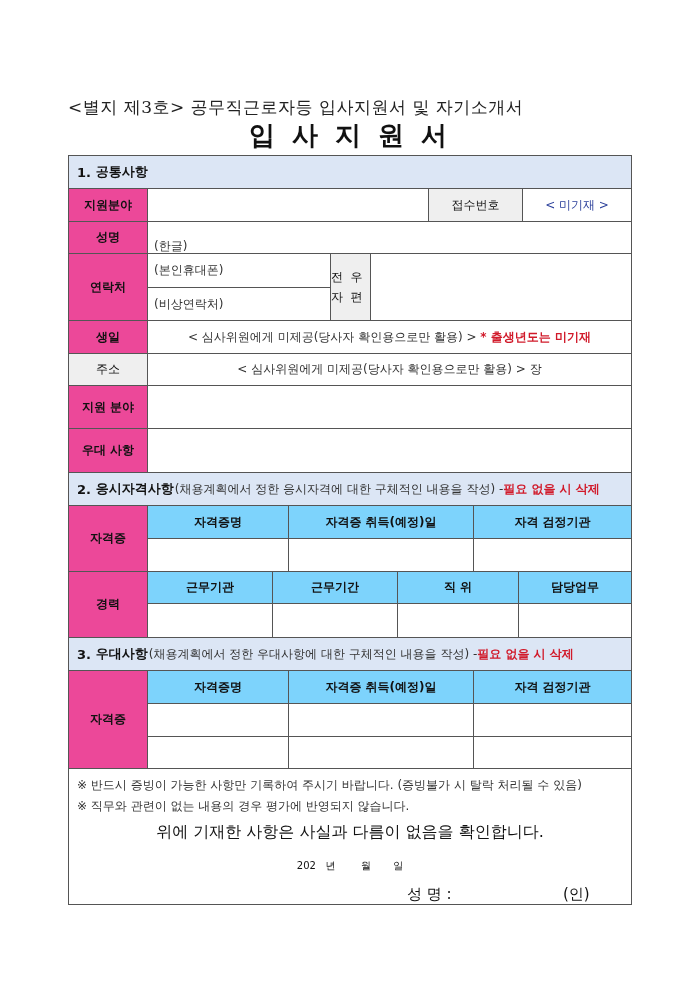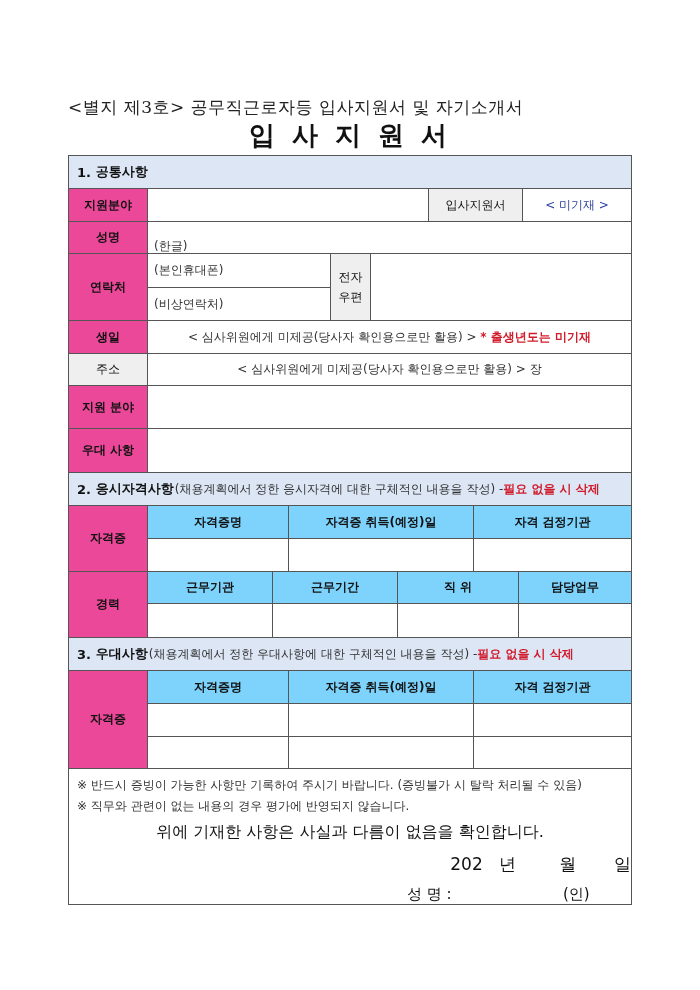--- a/index.html
+++ b/index.html
@@ -12,45 +12,45 @@
   .lbl-n{background:#efefef;}
   .sec{background:#dce6f5;justify-content:flex-start;padding-left:8px;font-size:12px;color:#333;}
   .sec b{font-size:13px;color:#111;margin-right:1px;}
   .red{color:#d11a2a;font-weight:bold;}
   .blue{color:#2a3f9a;}
   .left{justify-content:flex-start;padding-left:6px;color:#333;}
   .hdr{background:#7dd3fc;font-weight:bold;}
   .footer{position:absolute;left:68px;top:768px;width:564px;height:137px;border:1px solid #555;box-sizing:border-box;}
   .note{position:absolute;left:8px;font-size:12px;color:#333;white-space:nowrap;}
   .confirm{position:absolute;left:0;width:100%;text-align:center;font-size:16px;top:53px;}
-  .date{position:absolute;left:0;width:100%;text-align:right;font-size:17px;top:84px;word-spacing:0;}
+  .date{position:absolute;left:0;width:100%;text-align:center;font-size:10px;top:90px;word-spacing:0;}
   .sign{position:absolute;font-size:15px;top:116px;white-space:nowrap;}
 </style>
 </head>
 <body>
 
 <div class="abs subtitle">&lt;별지 제3호&gt; 공무직근로자등 입사지원서 및 자기소개서</div>
 <div class="abs title">입 사 지 원 서</div>
 
 <div class="cell sec" style="left:68px;top:155px;width:564px;height:34px;">
   <b>1.</b>&nbsp;<b>공통사항</b>
 </div>
 
 <div class="cell lbl" style="left:68px;top:188px;width:80px;height:34px;">지원분야</div>
 <div class="cell" style="left:147px;top:188px;width:282px;height:34px;"></div>
-<div class="cell lbl-n" style="left:428px;top:188px;width:95px;height:34px;">입사지원서</div>
+<div class="cell lbl-n" style="left:428px;top:188px;width:95px;height:34px;">접수번호</div>
 <div class="cell blue" style="left:522px;top:188px;width:110px;height:34px;">&lt; 미기재 &gt;</div>
 
 <div class="cell lbl" style="left:68px;top:221px;width:80px;height:33px;">성명</div>
 <div class="cell left" style="left:147px;top:221px;width:485px;height:50px;">(한글)</div>
 
 <div class="cell lbl" style="left:68px;top:253px;width:80px;height:68px;">연락처</div>
 <div class="cell left" style="left:147px;top:253px;width:184px;height:35px;">(본인휴대폰)</div>
 <div class="cell left" style="left:147px;top:287px;width:184px;height:34px;">(비상연락처)</div>
-<div class="cell lbl-n" style="left:330px;top:253px;width:41px;height:68px;flex-direction:column;line-height:20px;">
+<div class="cell lbl-n" style="left:330px;top:253px;width:41px;height:68px;line-height:20px;">
   <span>전자</span>
   <span>우편</span>
 </div>
 <div class="cell" style="left:370px;top:253px;width:262px;height:68px;"></div>
 
 <div class="cell lbl" style="left:68px;top:320px;width:80px;height:34px;">생일</div>
 <div class="cell" style="left:147px;top:320px;width:485px;height:34px;color:#333;">
   <span>&lt; 심사위원에게 미제공(당사자 확인용으로만 활용) &gt;</span>&nbsp;<span class="red">* 출생년도는 미기재</span>
 </div>
 

